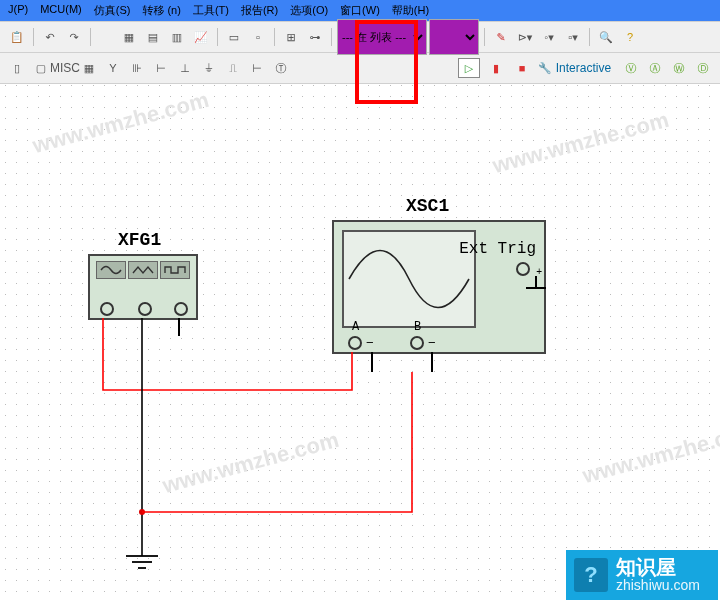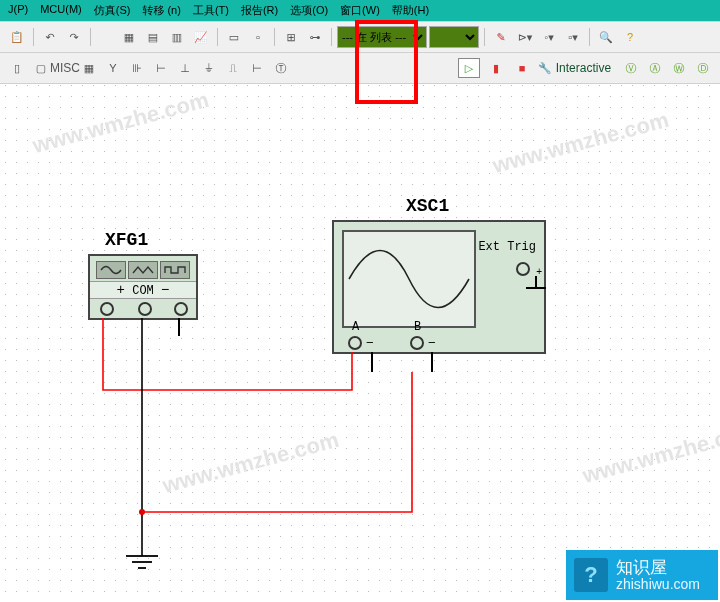--- a/index.html
+++ b/index.html
@@ -1,32 +1,32 @@
 <!DOCTYPE html>
 <html><head>
 <meta charset="utf-8">
 <style>
   body{margin:0;font-family:Tahoma,Arial,sans-serif;font-size:11px;background:#fff;width:720px;height:602px;overflow:hidden;position:relative}
-  .menubar{display:flex;gap:12px;padding:3px 8px;background:#14b8a6;border-bottom:1px solid #d0d0d0}
+  .menubar{display:flex;gap:12px;padding:3px 8px;background:#3b82f6;border-bottom:1px solid #d0d0d0}
   .menubar span{cursor:default}
   .toolbar{display:flex;align-items:center;gap:2px;padding:3px 6px;background:#f0f0f0;border-bottom:1px solid #d0d0d0;height:24px}
   .tbtn{width:20px;height:20px;display:flex;align-items:center;justify-content:center;border:1px solid transparent;color:#555}
   .sep{width:1px;height:18px;background:#c0c0c0;margin:0 3px}
-  .combo{height:22px;border:1px solid #aaa;background:#4d7c0f;font-size:11px;min-width:90px}
+  .combo{height:36px;border:1px solid #aaa;background:#a21caf;font-size:11px;min-width:90px}
   .red-box{position:absolute;border:4px solid #ff0000;pointer-events:none;z-index:50}
   .canvas{position:absolute;top:80px;left:0;right:0;bottom:0;background-image:radial-gradient(circle,#bbb 0.8px,transparent 0.8px);background-size:11px 11px;background-position:0 0}
   .watermark{position:absolute;color:#e4e4e4;font-size:22px;font-weight:bold;transform:rotate(-15deg);pointer-events:none;user-select:none;font-family:Arial}
   .comp-label{font-family:'Courier New',monospace;font-weight:bold;font-size:18px;position:absolute}
   .instr{position:absolute;background:#d5e5d5;border:2px solid #444}
   .xfg-btn{width:28px;height:16px;background:#aab8aa;border:1px solid #666;margin:1px;display:inline-flex;align-items:center;justify-content:center}
   .port{width:10px;height:10px;border:2px solid #333;border-radius:50%;background:#d5e5d5;position:absolute}
   .badge{position:absolute;right:2px;bottom:2px;background:#16a6e0;color:#fff;display:flex;align-items:center;padding:4px 18px 4px 8px;height:42px}
   .badge-q{width:34px;height:34px;background:#0e7fb0;display:flex;align-items:center;justify-content:center;color:#8fe0ff;font-size:22px;font-weight:bold;border-radius:3px;margin-right:8px}
   svg{position:absolute}
-  .sim-label{font-size:12px;color:#14532d}
+  .sim-label{font-size:12px;color:#0369a1}
   .runbtn{width:20px;height:18px;border:1px solid #888;background:#fff;display:flex;align-items:center;justify-content:center;margin:0 2px}
 </style>
 </head>
 <body>
 
 <div class="menubar">
   <span>J(P)</span>
   <span>MCU(M)</span>
   <span>仿真(S)</span>
   <span>转移 (n)</span>
@@ -101,57 +101,54 @@
 
 <div class="red-box" style="top:20px;left:355px;width:55px;height:76px"></div>
 
 <div class="canvas">
 
   <div class="watermark" style="top:30px;left:30px">www.wmzhe.com</div>
   <div class="watermark" style="top:50px;left:490px">www.wmzhe.com</div>
   <div class="watermark" style="top:370px;left:160px">www.wmzhe.com</div>
   <div class="watermark" style="top:360px;left:580px">www.wmzhe.com</div>
 
-  <div class="comp-label" style="top:150px;left:105px">XFG1</div>
+  <div class="comp-label" style="top:150px;left:118px">XFG1</div>
 
   <div class="instr" style="top:174px;left:88px;width:106px;height:62px">
     <div style="display:flex;justify-content:center;padding:4px 2px 1px">
       <div class="xfg-btn">
           <svg width="22" height="10">
             <path d="M1 5 Q6 -2 11 5 T21 5" stroke="#333" fill="none" stroke-width="1.4"></path>
           </svg>
         </div>
       <div class="xfg-btn">
           <svg width="22" height="10">
             <path d="M1 8 L6 2 L11 8 L16 2 L21 8" stroke="#333" fill="none" stroke-width="1.4"></path>
           </svg>
         </div>
       <div class="xfg-btn">
           <svg width="22" height="10">
             <path d="M1 8 L1 2 L7 2 L7 8 L14 8 L14 2 L21 2 L21 8" stroke="#333" fill="none" stroke-width="1.4"></path>
           </svg>
         </div>
     </div>
-    <div style="text-align:center;font-size:12px;font-family:Courier New;border-top:1px solid #999;border-bottom:1px solid #999;background:#e5efe5">
-      <span style="font-size:14px">+</span>&nbsp;<span>COM</span>&nbsp;<span style="font-size:14px">−</span>
-    </div>
     <div class="port" style="bottom:2px;left:10px"></div>
     <div class="port" style="bottom:2px;left:48px"></div>
     <div class="port" style="bottom:2px;left:84px"></div>
   </div>
 
   <div class="comp-label" style="top:116px;left:406px">XSC1</div>
 
   <div class="instr" style="top:140px;left:332px;width:210px;height:130px">
     <div style="position:absolute;top:8px;left:8px;width:130px;height:94px;background:#e8efe8;border:2px solid #555">
       <svg width="130" height="94">
           <path d="M5 47 Q 37 -10 65 47 T 125 47" stroke="#222" fill="none" stroke-width="1.6"></path>
         </svg>
     </div>
-    <div style="position:absolute;top:18px;right:8px;font-size:12px;font-family:Courier New;text-align:center">
+    <div style="position:absolute;top:18px;right:8px;font-size:16px;font-family:Courier New;text-align:center">
       <span>Ext Trig</span>
     </div>
     <div class="port" style="top:40px;right:14px"></div>
     <div style="position:absolute;top:44px;right:2px;font-size:10px">+</div>
 
     <svg style="right:-2px;top:50px" width="20" height="20">
         <line x1="10" y1="4" x2="10" y2="16" stroke="#000" stroke-width="2"></line>
         <line x1="0" y1="16" x2="20" y2="16" stroke="#000" stroke-width="2"></line>
       </svg>
 
@@ -182,16 +179,16 @@
       <line x1="126" y1="476" x2="158" y2="476"></line>
       <line x1="132" y1="482" x2="152" y2="482"></line>
       <line x1="138" y1="488" x2="146" y2="488"></line>
     </g>
   </svg>
 </div>
 
 <div class="badge">
   <div class="badge-q">?</div>
   <div>
-    <div style="font-size:17px;font-weight:normal;line-height:1">知识屋</div>
+    <div style="font-size:20px;font-weight:bold;line-height:1">知识屋</div>
     <div style="font-size:14px;opacity:.9">zhishiwu.com</div>
   </div>
 </div>
 
 </body></html>

